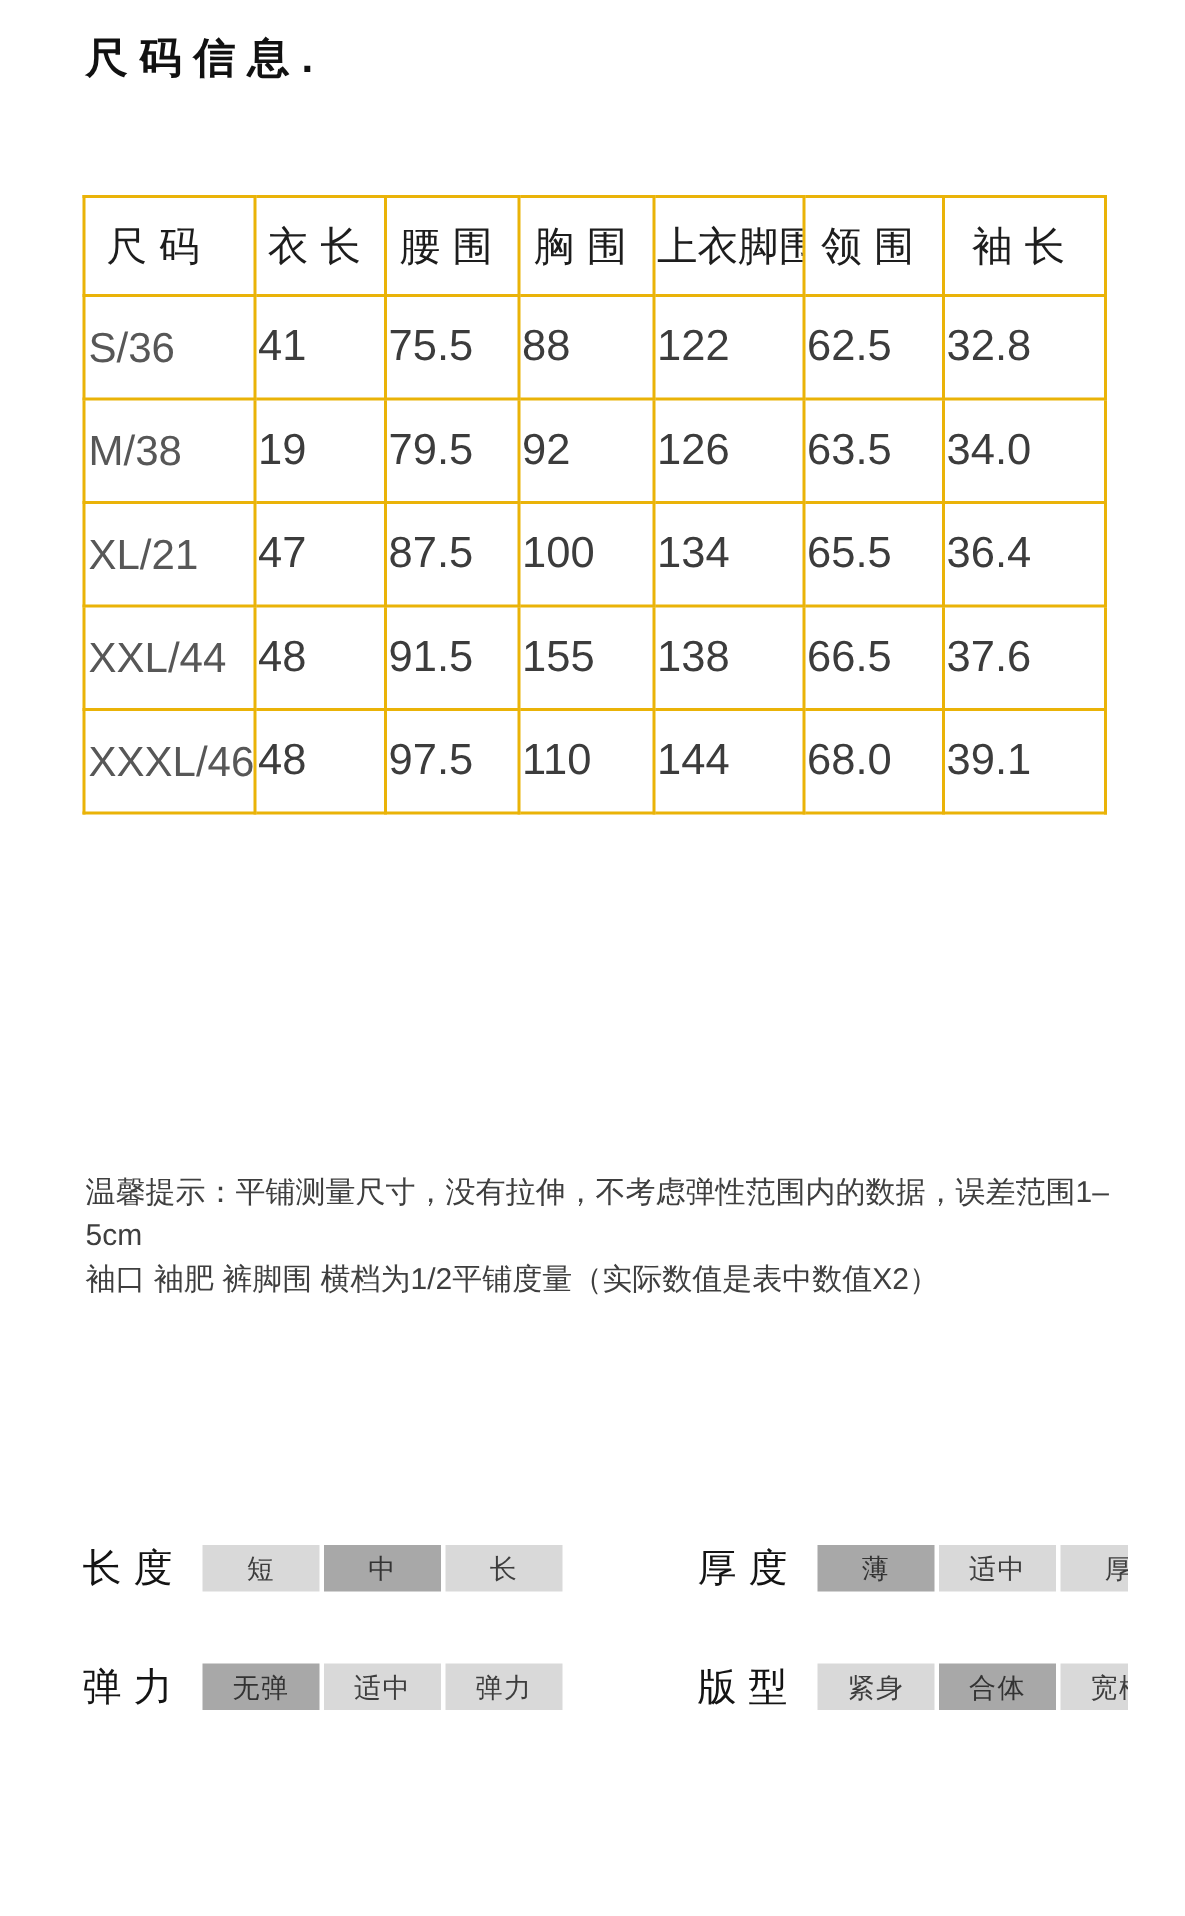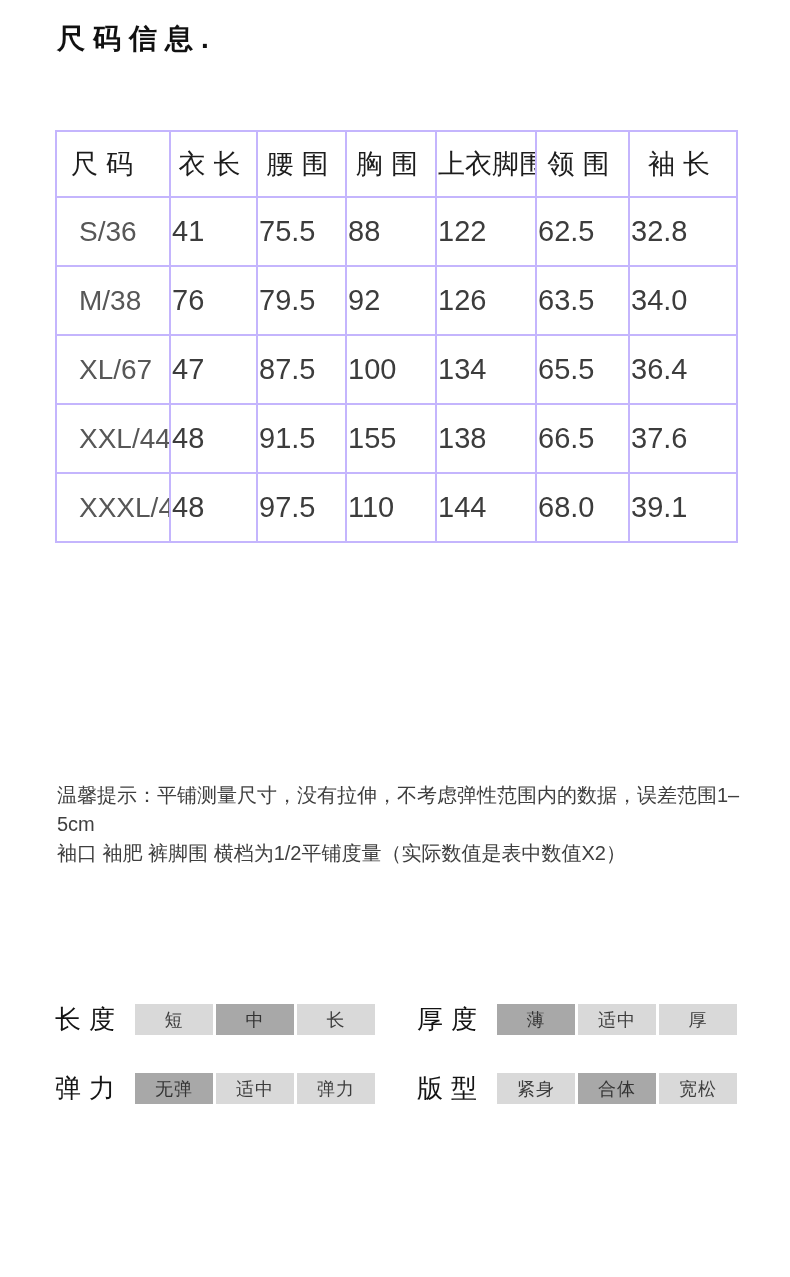--- a/index.html
+++ b/index.html
@@ -11,42 +11,42 @@
     position:absolute; margin:0; font-size:28px; font-weight:700;
     letter-spacing:8px; color:#111111; white-space:nowrap;
   }
   #size-title { left:57px; top:20px; }
   #features-title { left:57px; top:914px; }
 
   .size-table {
     position:absolute; left:55px; top:130px; width:681px;
     border-collapse:collapse; table-layout:fixed; background:#ffffff;
   }
-  .size-table th, .size-table td { border:2px solid #c4b5fd; white-space:nowrap; overflow:hidden; }
+  .size-table th, .size-table td { border:2px solid #eab308; white-space:nowrap; overflow:hidden; }
   .size-table th {
     height:62px; font-size:27px; font-weight:400; letter-spacing:8px;
     color:#1d1d1d; vertical-align:middle;
   }
   .size-table th.tight { letter-spacing:0; }
   .size-table th:first-child { text-align:left; padding-left:14px; }
   .size-table td {
     height:65px; font-size:29px; color:#3c3c3c; text-align:left; vertical-align:middle;
   }
   .size-table td.size-col {
-    text-align:left; padding-left:22px; font-size:28px; color:#575757;
+    text-align:left; padding-left:2px; font-size:28px; color:#575757;
   }
 
   .note {
     position:absolute; left:57px; top:781px; width:690px;
     font-size:20px; line-height:29px; color:#3f3f3f;
   }
 
   .features-grid {
-    position:absolute; left:55px; top:1004px;
-    display:grid; grid-template-columns:362px auto; row-gap:38px;
+    position:absolute; left:55px; top:1030px;
+    display:grid; grid-template-columns:362px auto; row-gap:38px;gap:48px;
   }
   .feature { display:flex; align-items:center; height:31px; }
   .feature-label {
     flex:none; width:80px; font-size:26px; letter-spacing:8px;
     color:#141414; white-space:nowrap;
   }
   .chip {
     flex:none; width:78px; height:31px; margin-right:3px;
     display:flex; align-items:center; justify-content:center;
     font-size:18px; letter-spacing:1px; color:#3d3d3d; background:#d9d9d9;
@@ -86,29 +86,29 @@
           <td class="size-col">S/36</td>
           <td>41</td>
           <td>75.5</td>
           <td>88</td>
           <td>122</td>
           <td>62.5</td>
           <td>32.8</td>
         </tr>
         <tr>
           <td class="size-col">M/38</td>
-          <td>76</td>
+          <td>19</td>
           <td>79.5</td>
           <td>92</td>
           <td>126</td>
           <td>63.5</td>
           <td>34.0</td>
         </tr>
         <tr>
-          <td class="size-col">XL/67</td>
+          <td class="size-col">XL/21</td>
           <td>47</td>
           <td>87.5</td>
           <td>100</td>
           <td>134</td>
           <td>65.5</td>
           <td>36.4</td>
         </tr>
         <tr>
           <td class="size-col">XXL/44</td>
           <td>48</td>

